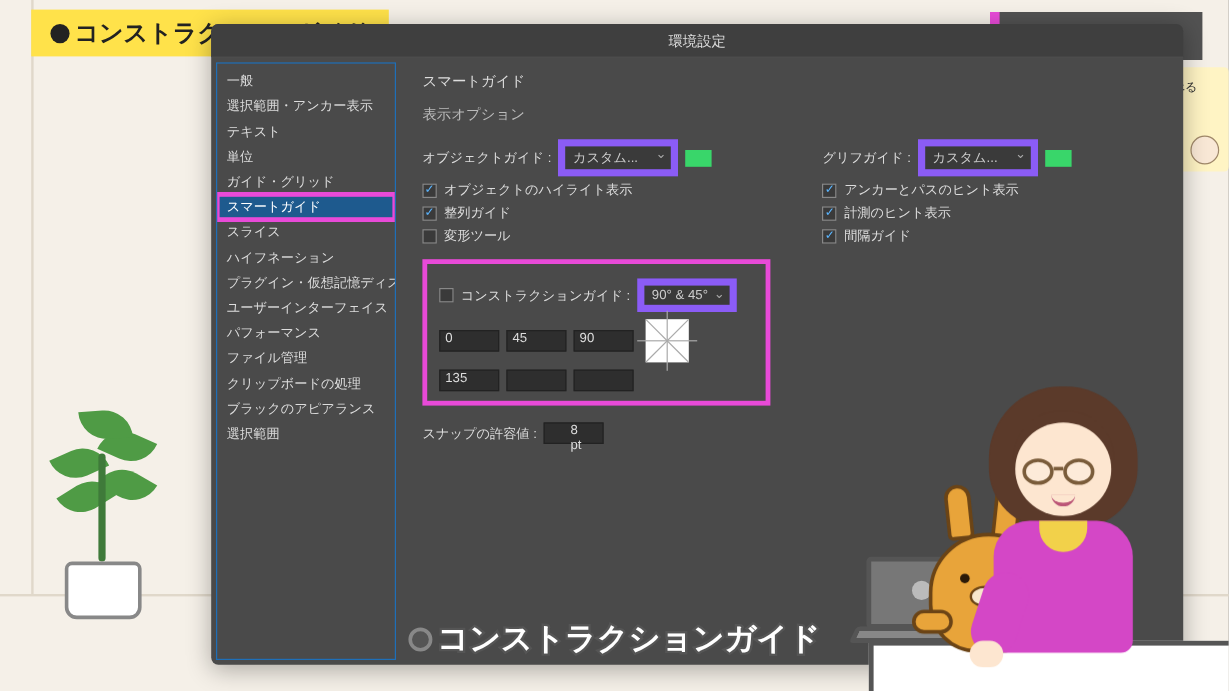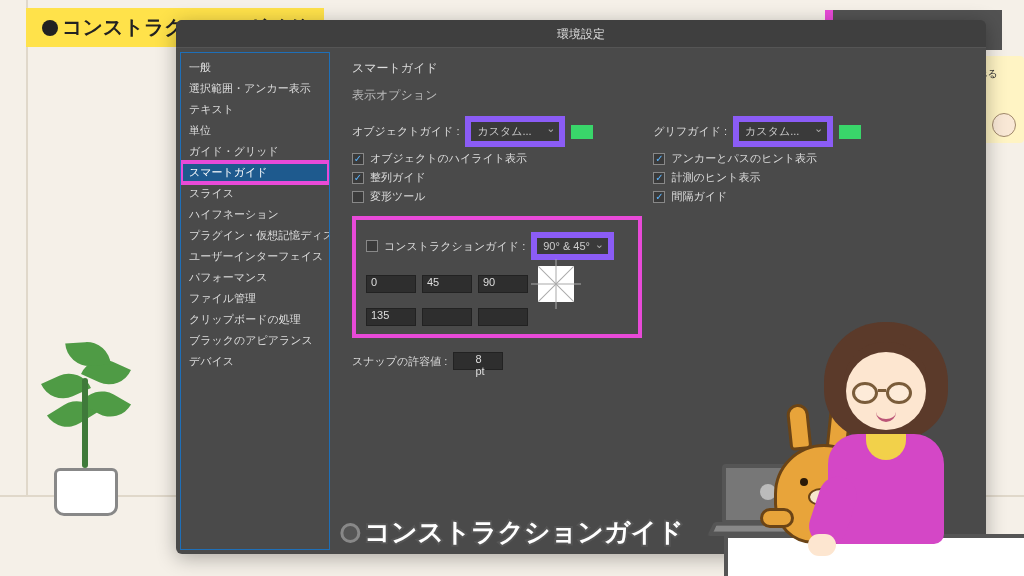--- a/index.html
+++ b/index.html
@@ -59,21 +59,21 @@
   .content{ flex:1; padding:12px 18px; position:relative;}
   .panel-heading{ color:#ddd; margin-bottom:10px; font-size:12px;}
   .subheading{ color:#bbb; margin:8px 0; font-size:12px;}
   .row{ display:flex; align-items:center; gap:6px; margin:4px 0; font-size:11px; color:#ddd;}
   .dd{
     background:#3a3a3a; border:6px solid #8b5cf6; padding:2px 18px 2px 6px;
     min-width:100px; position:relative; color:#ccc; font-size:11px;
   }
   .dd::after{ content:"⌄"; position:absolute; right:4px; top:0; color:#aaa;}
   .swatch{ width:22px; height:14px; display:inline-block;}
-  .cols{ display:flex; gap:60px; align-items:center;}
+  .cols{ display:flex; gap:92px; align-items:center;}
   .cb{ width:12px;height:12px;border:1px solid #888;background:#3a3a3a;display:inline-flex;align-items:center;justify-content:center;}
   .cb.on::after{ content:"✓"; color:#5ab5ff; font-size:10px; line-height:1;}
   .construction-box{
     border:4px solid #e84ad8; padding:8px 10px; margin-top:8px; width:290px;
   }
   .angle-row{ display:flex; gap:6px; margin-top:6px; align-items:center;}
   .angle-in{ width:50px; height:18px; background:#2e2e2e; border:1px solid #222; color:#ddd; padding:0 4px; font-size:11px;}
   .angle-preview{
     width:36px;height:36px;background:#fff;position:relative;margin-left:4px;
   }
@@ -169,21 +169,21 @@
         <div class="sidebar-item">ガイド・グリッド</div>
         <div class="sidebar-item selected highlight-pink">スマートガイド</div>
         <div class="sidebar-item">スライス</div>
         <div class="sidebar-item">ハイフネーション</div>
         <div class="sidebar-item">プラグイン・仮想記憶ディスク</div>
         <div class="sidebar-item">ユーザーインターフェイス</div>
         <div class="sidebar-item">パフォーマンス</div>
         <div class="sidebar-item">ファイル管理</div>
         <div class="sidebar-item">クリップボードの処理</div>
         <div class="sidebar-item">ブラックのアピアランス</div>
-        <div class="sidebar-item">デバイス</div>
+        <div class="sidebar-item">選択範囲</div>
       </div>
     <div class="content">
       <div class="panel-heading">スマートガイド</div>
       <div class="subheading">表示オプション</div>
 
       <div class="cols">
         <div>
           <div class="row">
             <span>オブジェクトガイド :</span>
             <span class="dd">カスタム...</span>

